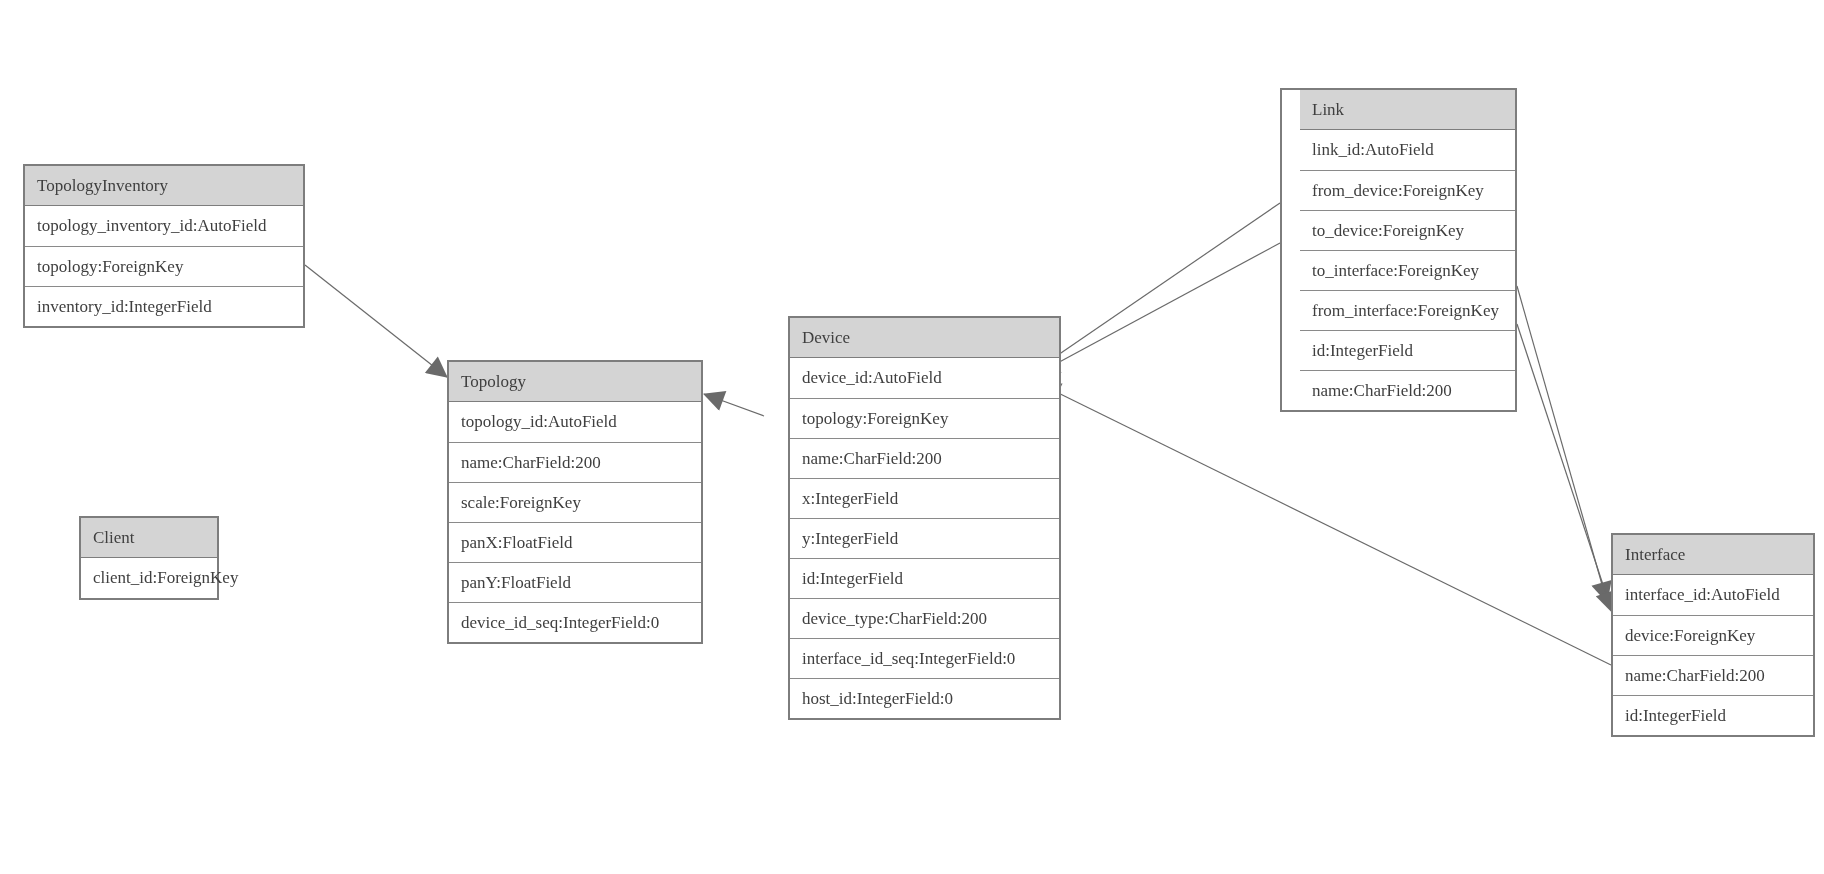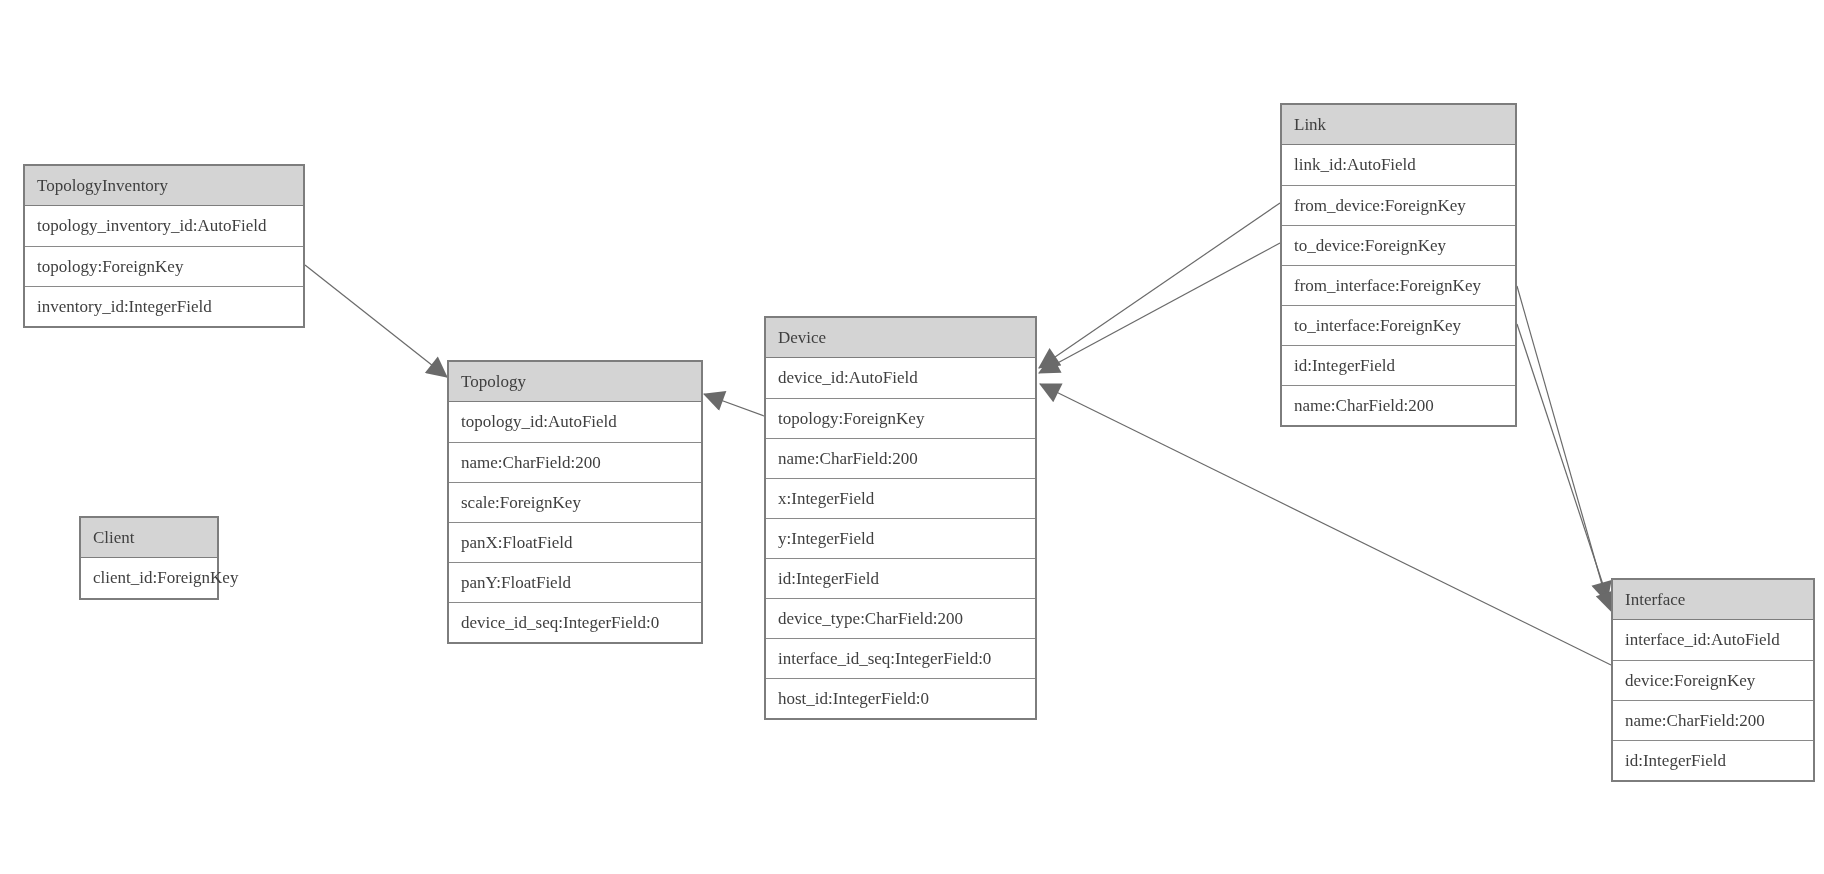--- a/index.html
+++ b/index.html
@@ -86,45 +86,45 @@
     <div class="entity-row">panX:FloatField</div>
     <div class="entity-row">panY:FloatField</div>
     <div class="entity-row">device_id_seq:IntegerField:0</div>
   </div>
 
   <div class="entity" style="left:79px; top:516px; width:140px;">
     <div class="entity-header">Client</div>
     <div class="entity-row">client_id:ForeignKey</div>
   </div>
 
-  <div class="entity" style="left:764px; top:316px; width:273px;">
+  <div class="entity" style="left:788px; top:316px; width:273px;">
     <div class="entity-header">Device</div>
     <div class="entity-row">device_id:AutoField</div>
     <div class="entity-row">topology:ForeignKey</div>
     <div class="entity-row">name:CharField:200</div>
     <div class="entity-row">x:IntegerField</div>
     <div class="entity-row">y:IntegerField</div>
     <div class="entity-row">id:IntegerField</div>
     <div class="entity-row">device_type:CharField:200</div>
     <div class="entity-row">interface_id_seq:IntegerField:0</div>
     <div class="entity-row">host_id:IntegerField:0</div>
   </div>
 
-  <div class="entity" style="left:1280px; top:103px; width:237px;">
+  <div class="entity" style="left:1280px; top:88px; width:237px;padding-left:18px;">
     <div class="entity-header">Link</div>
     <div class="entity-row">link_id:AutoField</div>
     <div class="entity-row">from_device:ForeignKey</div>
     <div class="entity-row">to_device:ForeignKey</div>
+    <div class="entity-row">to_interface:ForeignKey</div>
     <div class="entity-row">from_interface:ForeignKey</div>
-    <div class="entity-row">to_interface:ForeignKey</div>
     <div class="entity-row">id:IntegerField</div>
     <div class="entity-row">name:CharField:200</div>
   </div>
 
-  <div class="entity" style="left:1611px; top:578px; width:204px;">
+  <div class="entity" style="left:1611px; top:533px; width:204px;">
     <div class="entity-header">Interface</div>
     <div class="entity-row">interface_id:AutoField</div>
     <div class="entity-row">device:ForeignKey</div>
     <div class="entity-row">name:CharField:200</div>
     <div class="entity-row">id:IntegerField</div>
   </div>
 
 </div>
 
 </body></html>

